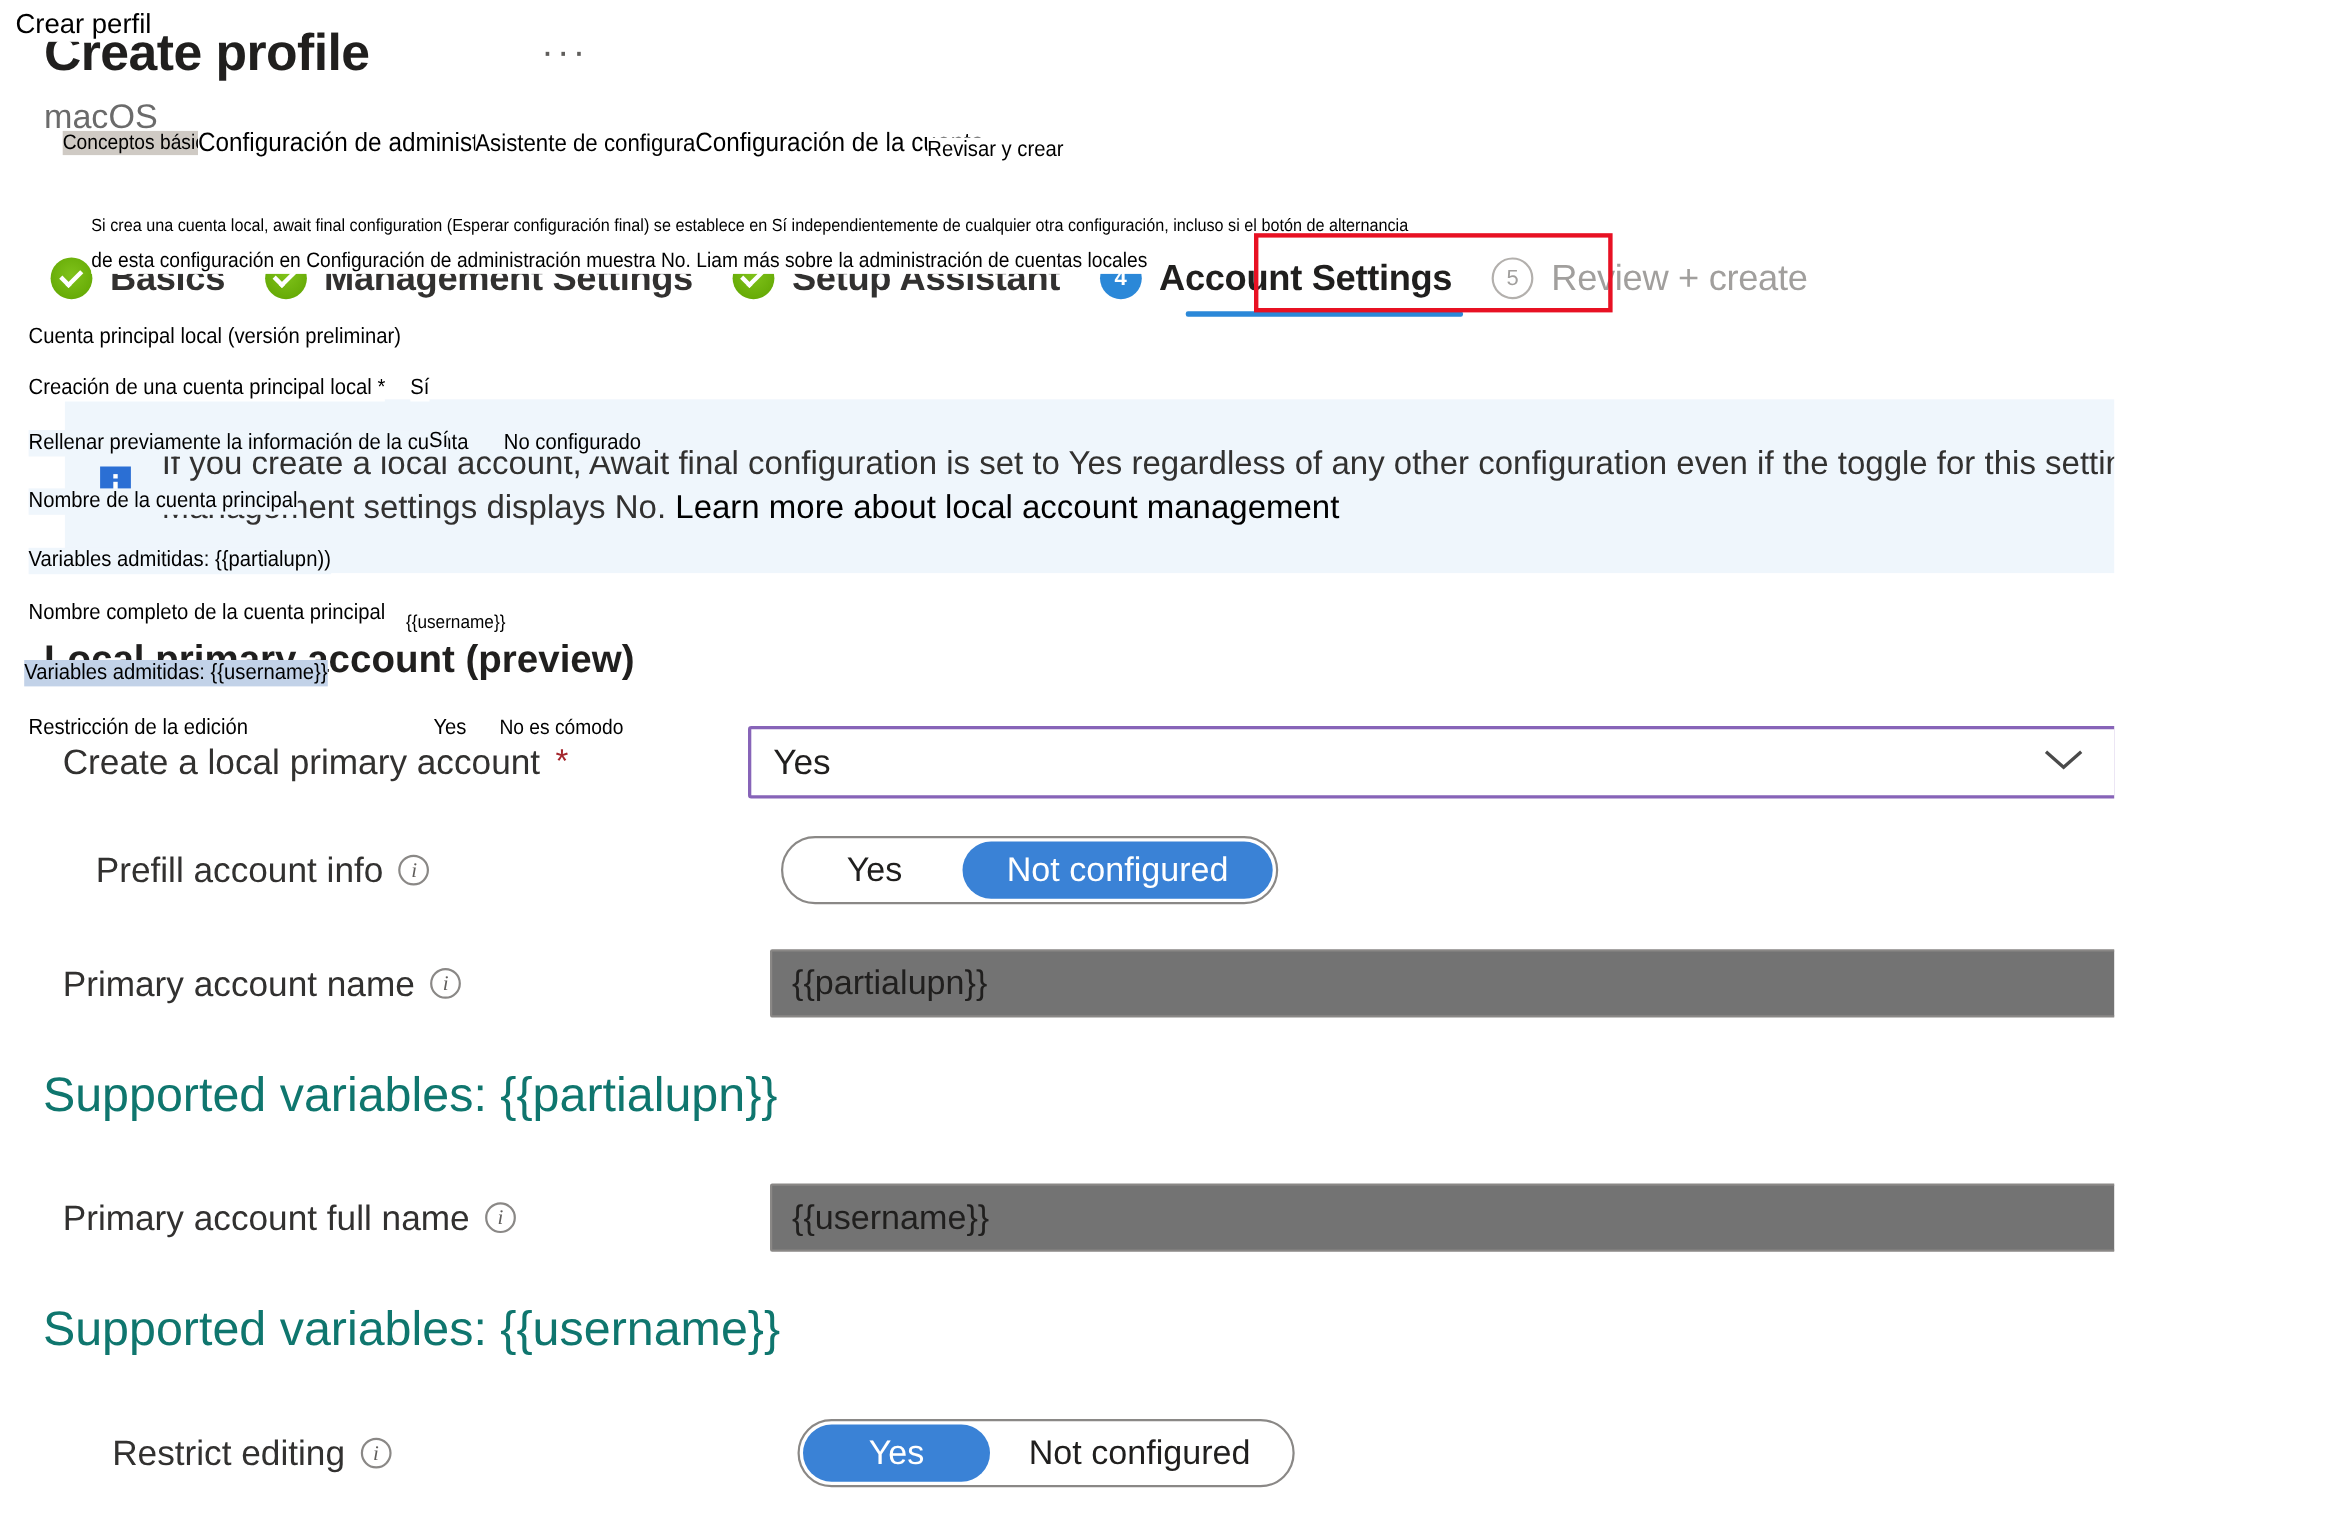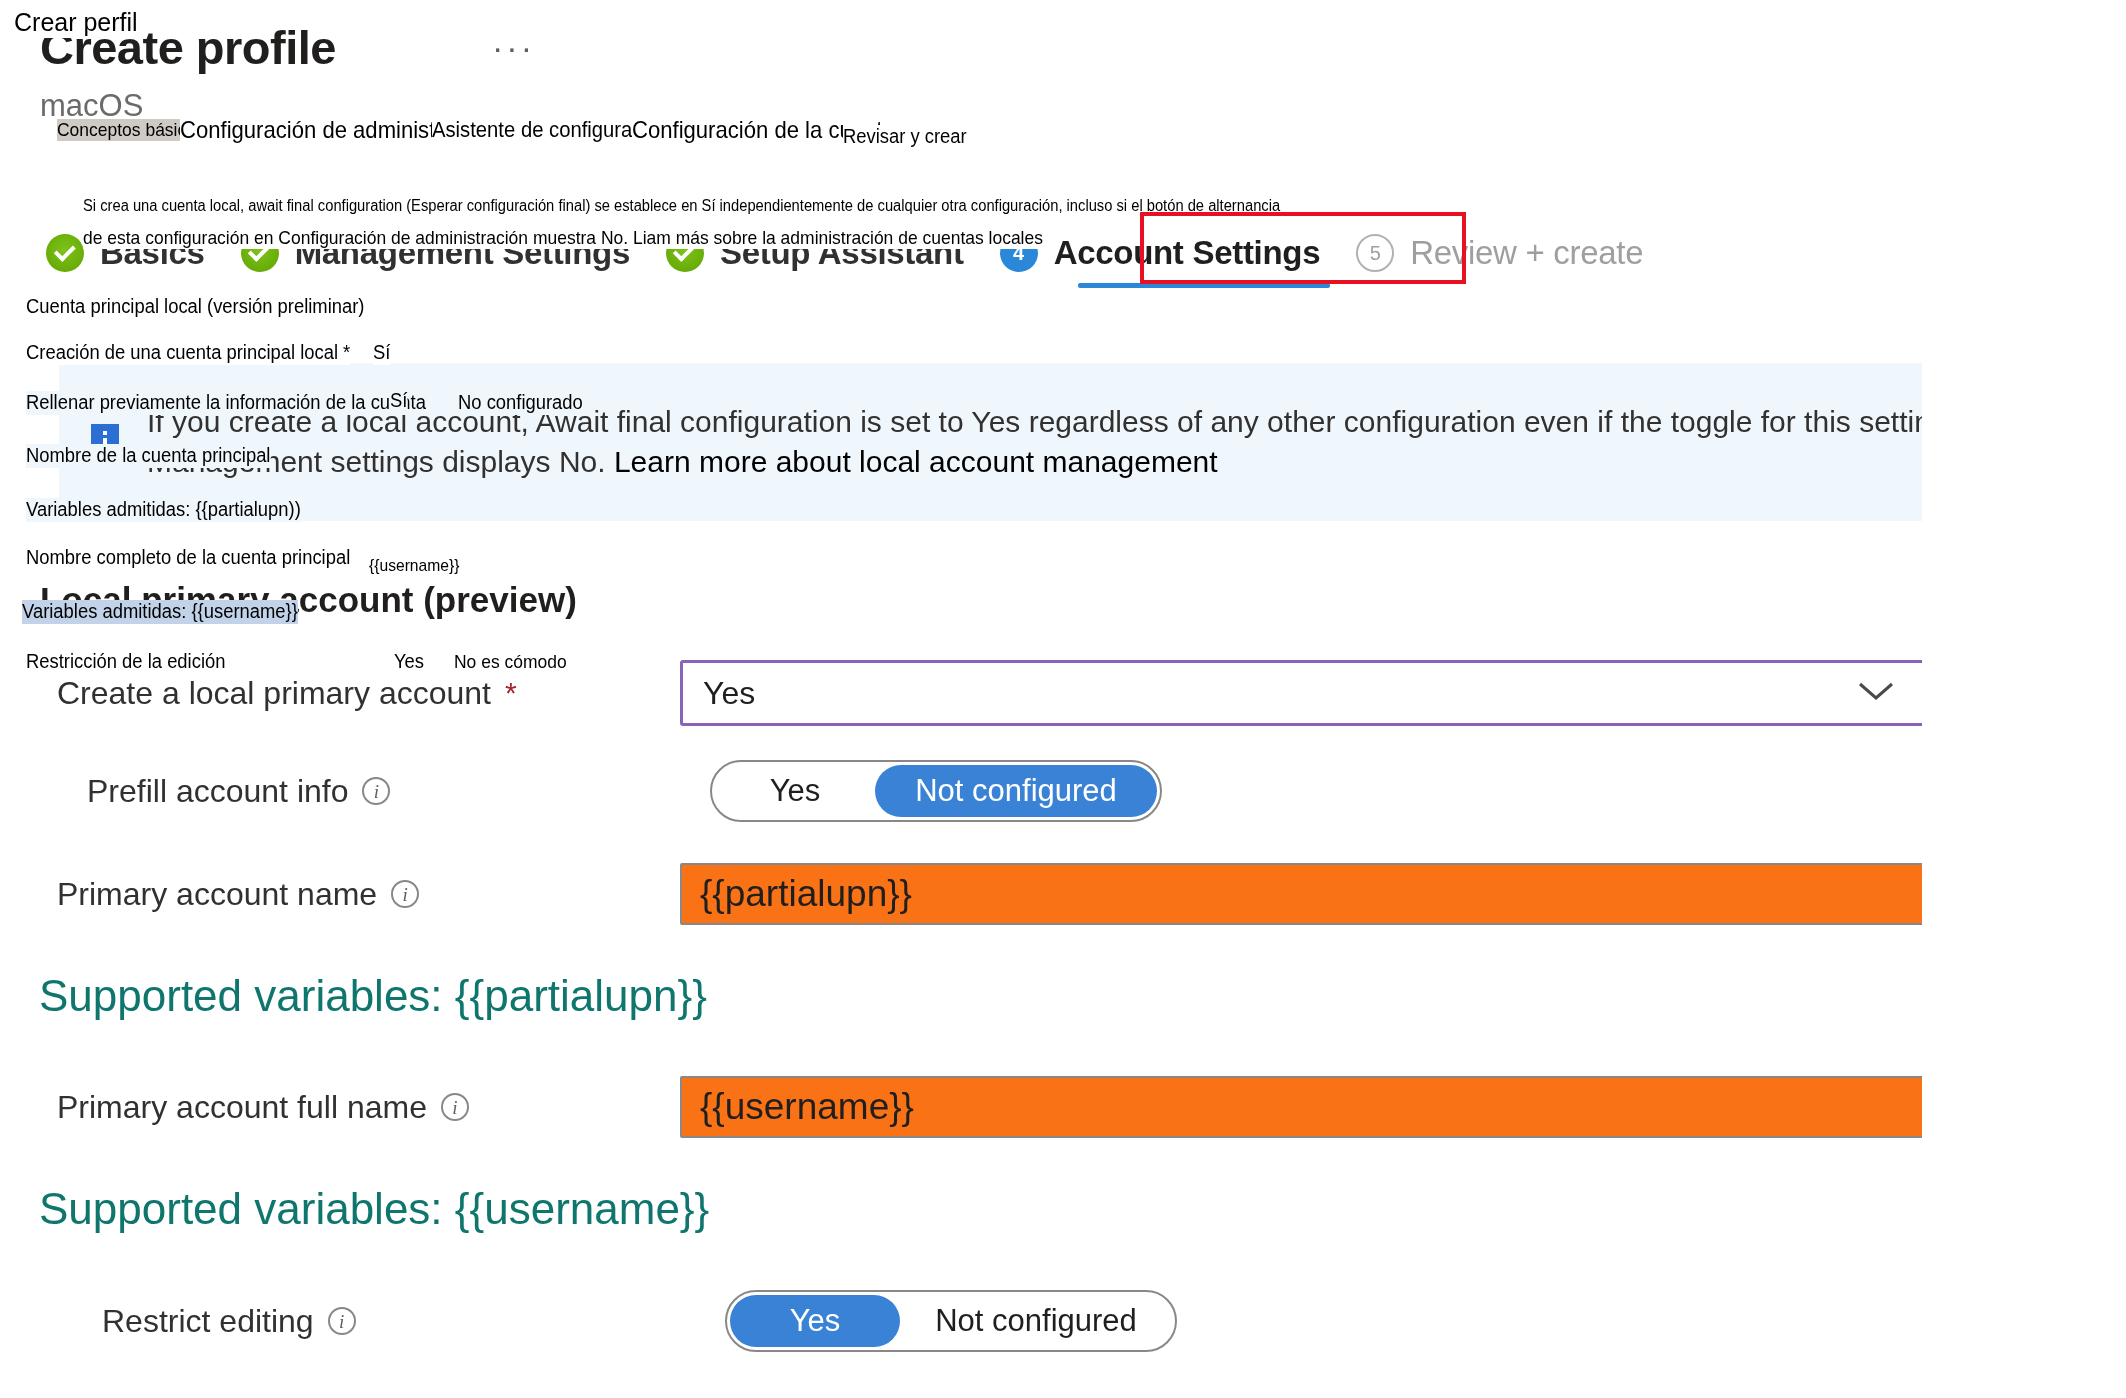--- a/index.html
+++ b/index.html
@@ -256,26 +256,27 @@
     right: 26px;
     top: 50%;
     transform: translateY(-50%);
   }
 
   .text-input {
     width: 1245px;
     height: 62px;
     border: 2px solid #8a8886;
     border-radius: 2px;
-    background: #f97316;
-    font-size: 37px;
+    background: #737373;
+    font-size: 31px;
     color: #201f1e;
     font-family: "Liberation Sans", sans-serif;
     padding: 0 18px;
     box-sizing: border-box;
+    margin-left: 20px;
   }
 
   
   .toggle {
     width: 452px;
     height: 62px;
     border: 2px solid #8a8886;
     border-radius: 34px;
     background: #fff;
     display: flex;

